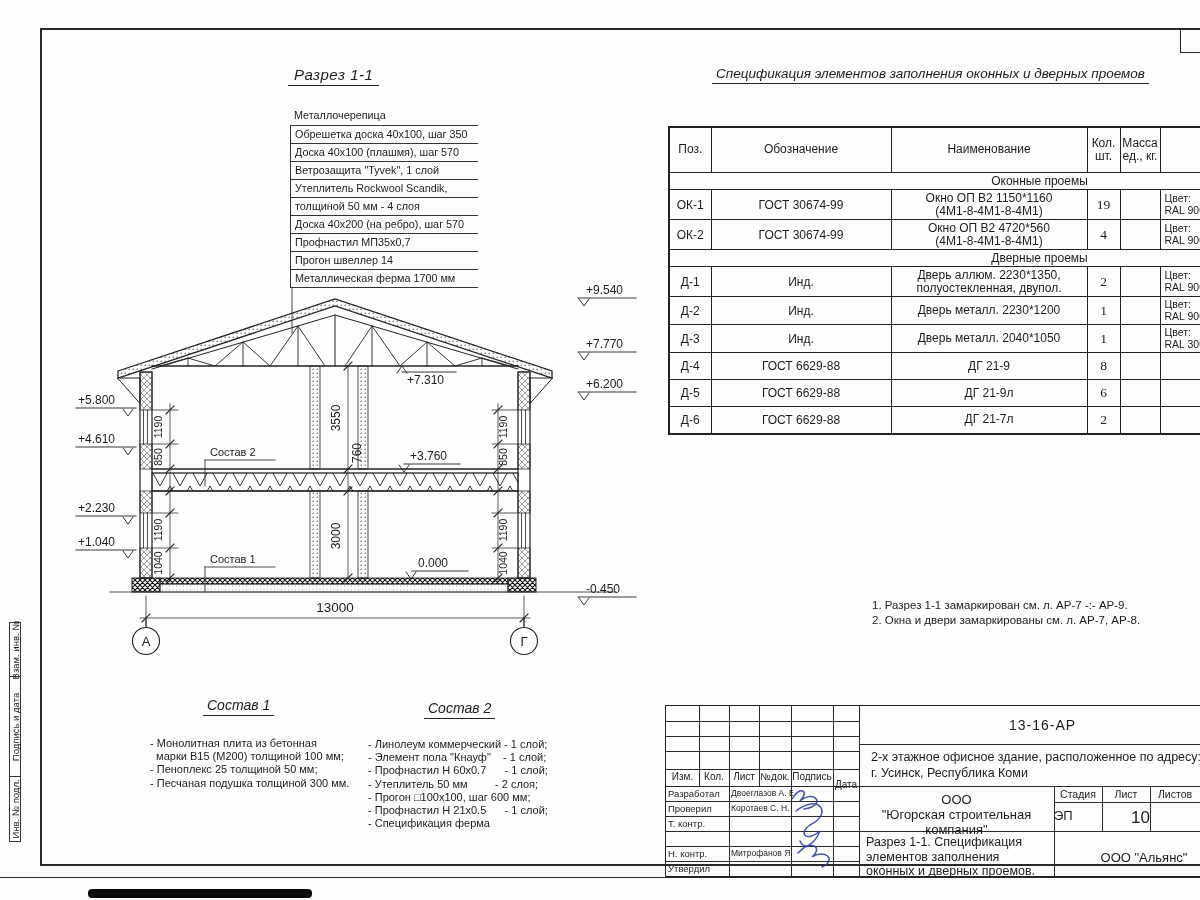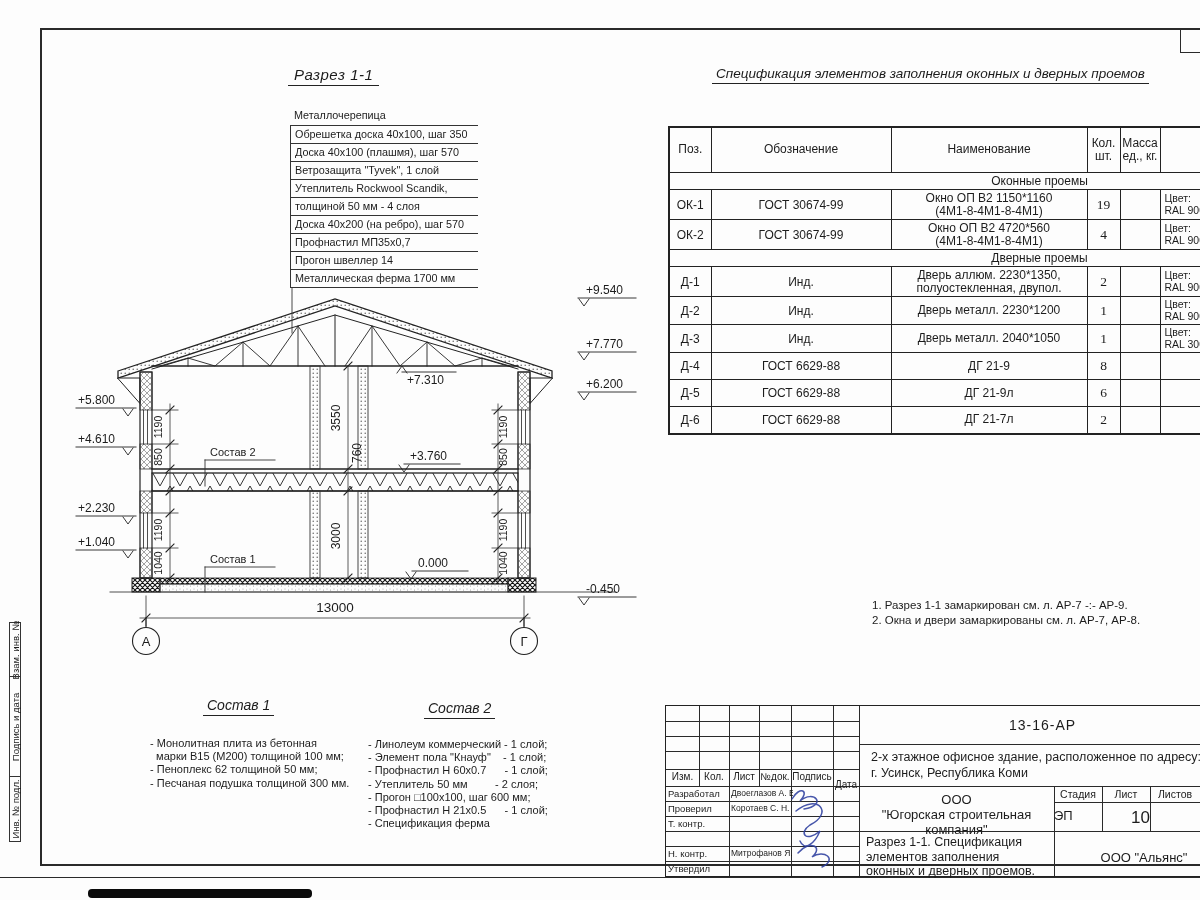--- a/index.html
+++ b/index.html
@@ -286,21 +286,21 @@
       <li>Профнастил МП35х0,7</li>
       <li>Прогон швеллер 14</li>
       <li>Металлическая ферма 1700 мм</li>
     </ul>
   </div>
 
   <div class="abs it s-title" style="left:203px;top:697px;">Состав 1</div>
   <div class="abs slist" style="left:150px;top:737px;">
     <div class="pre" style="white-space:pre;">- Монолитная плита из бетонная
   марки В15 (М200) толщиной 100 мм;</div>
-    <div>- Пеноплекс 62 толщиной 50 мм;</div>
+    <div>- Пеноплекс 25 толщиной 50 мм;</div>
     <div>- Песчаная подушка толщиной 300 мм.</div>
   </div>
   <div class="abs it s-title" style="left:424px;top:700px;">Состав 2</div>
   <div class="abs slist" style="left:368px;top:738px;">
     <div>- Линолеум коммерческий - 1 слой;</div>
     <div>- Элемент пола "Кнауф"    - 1 слой;</div>
     <div>- Профнастил Н 60х0.7      - 1 слой;</div>
     <div>- Утеплитель 50 мм         - 2 слоя;</div>
     <div>- Прогон □100х100, шаг 600 мм;</div>
     <div>- Профнастил Н 21х0.5      - 1 слой;</div>

